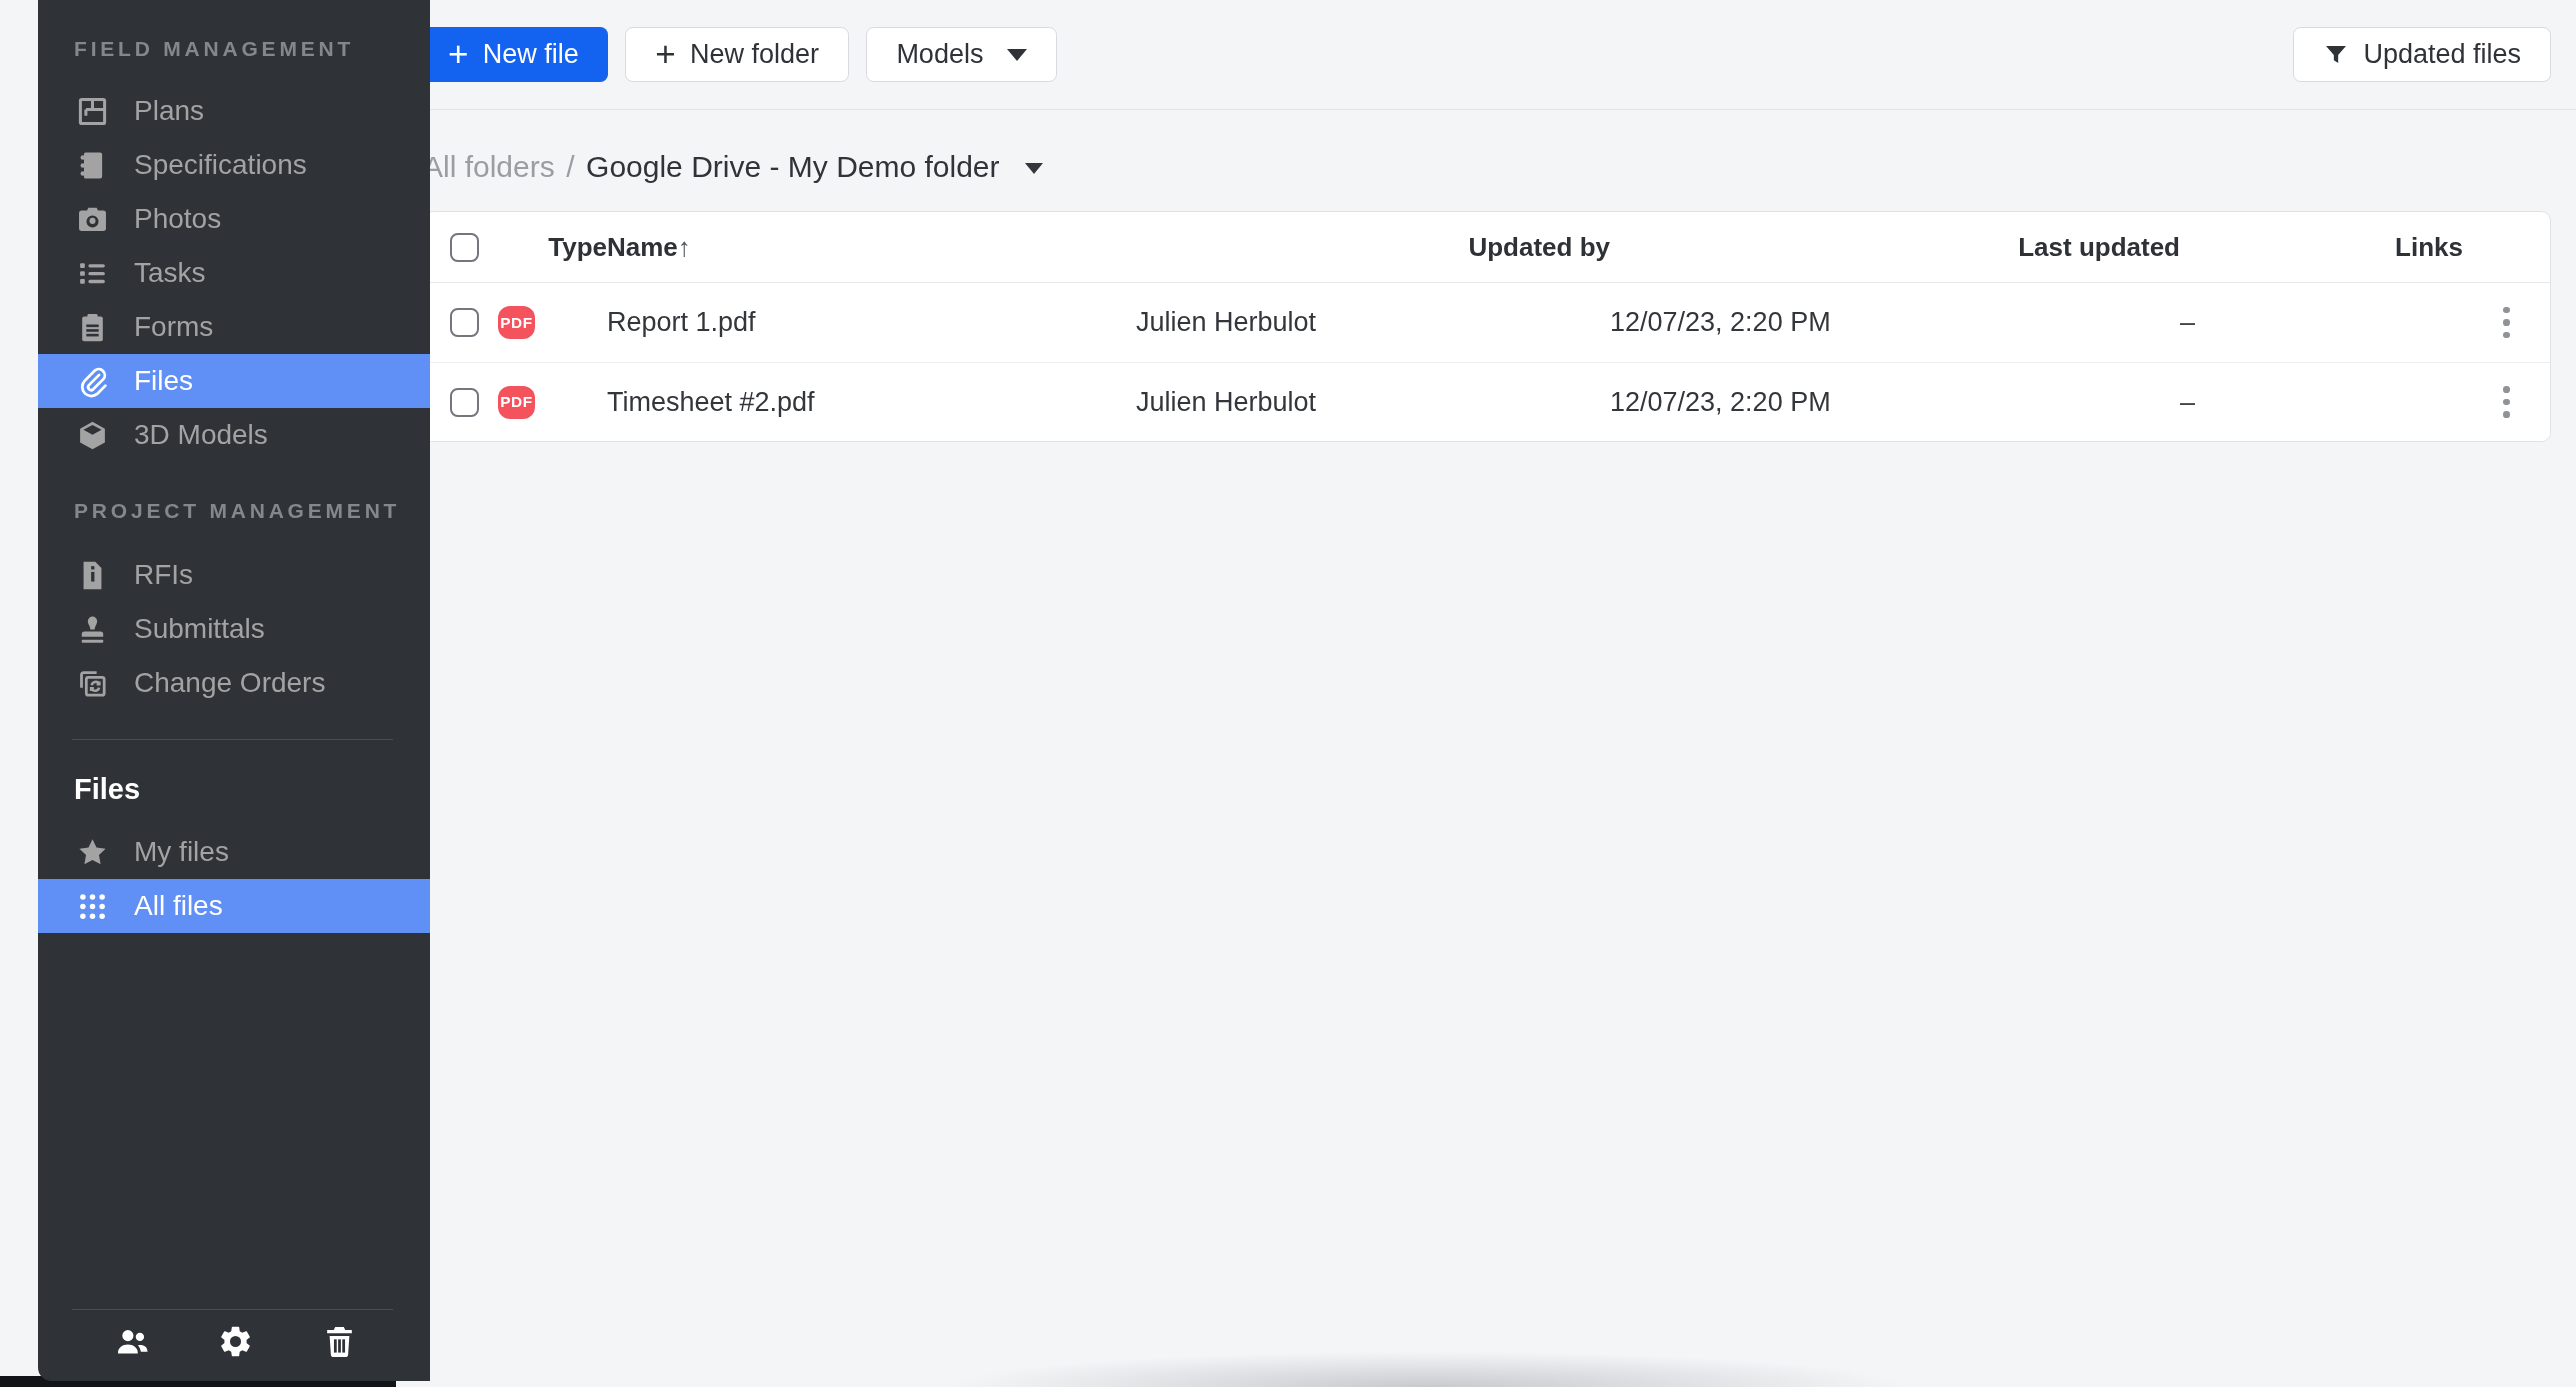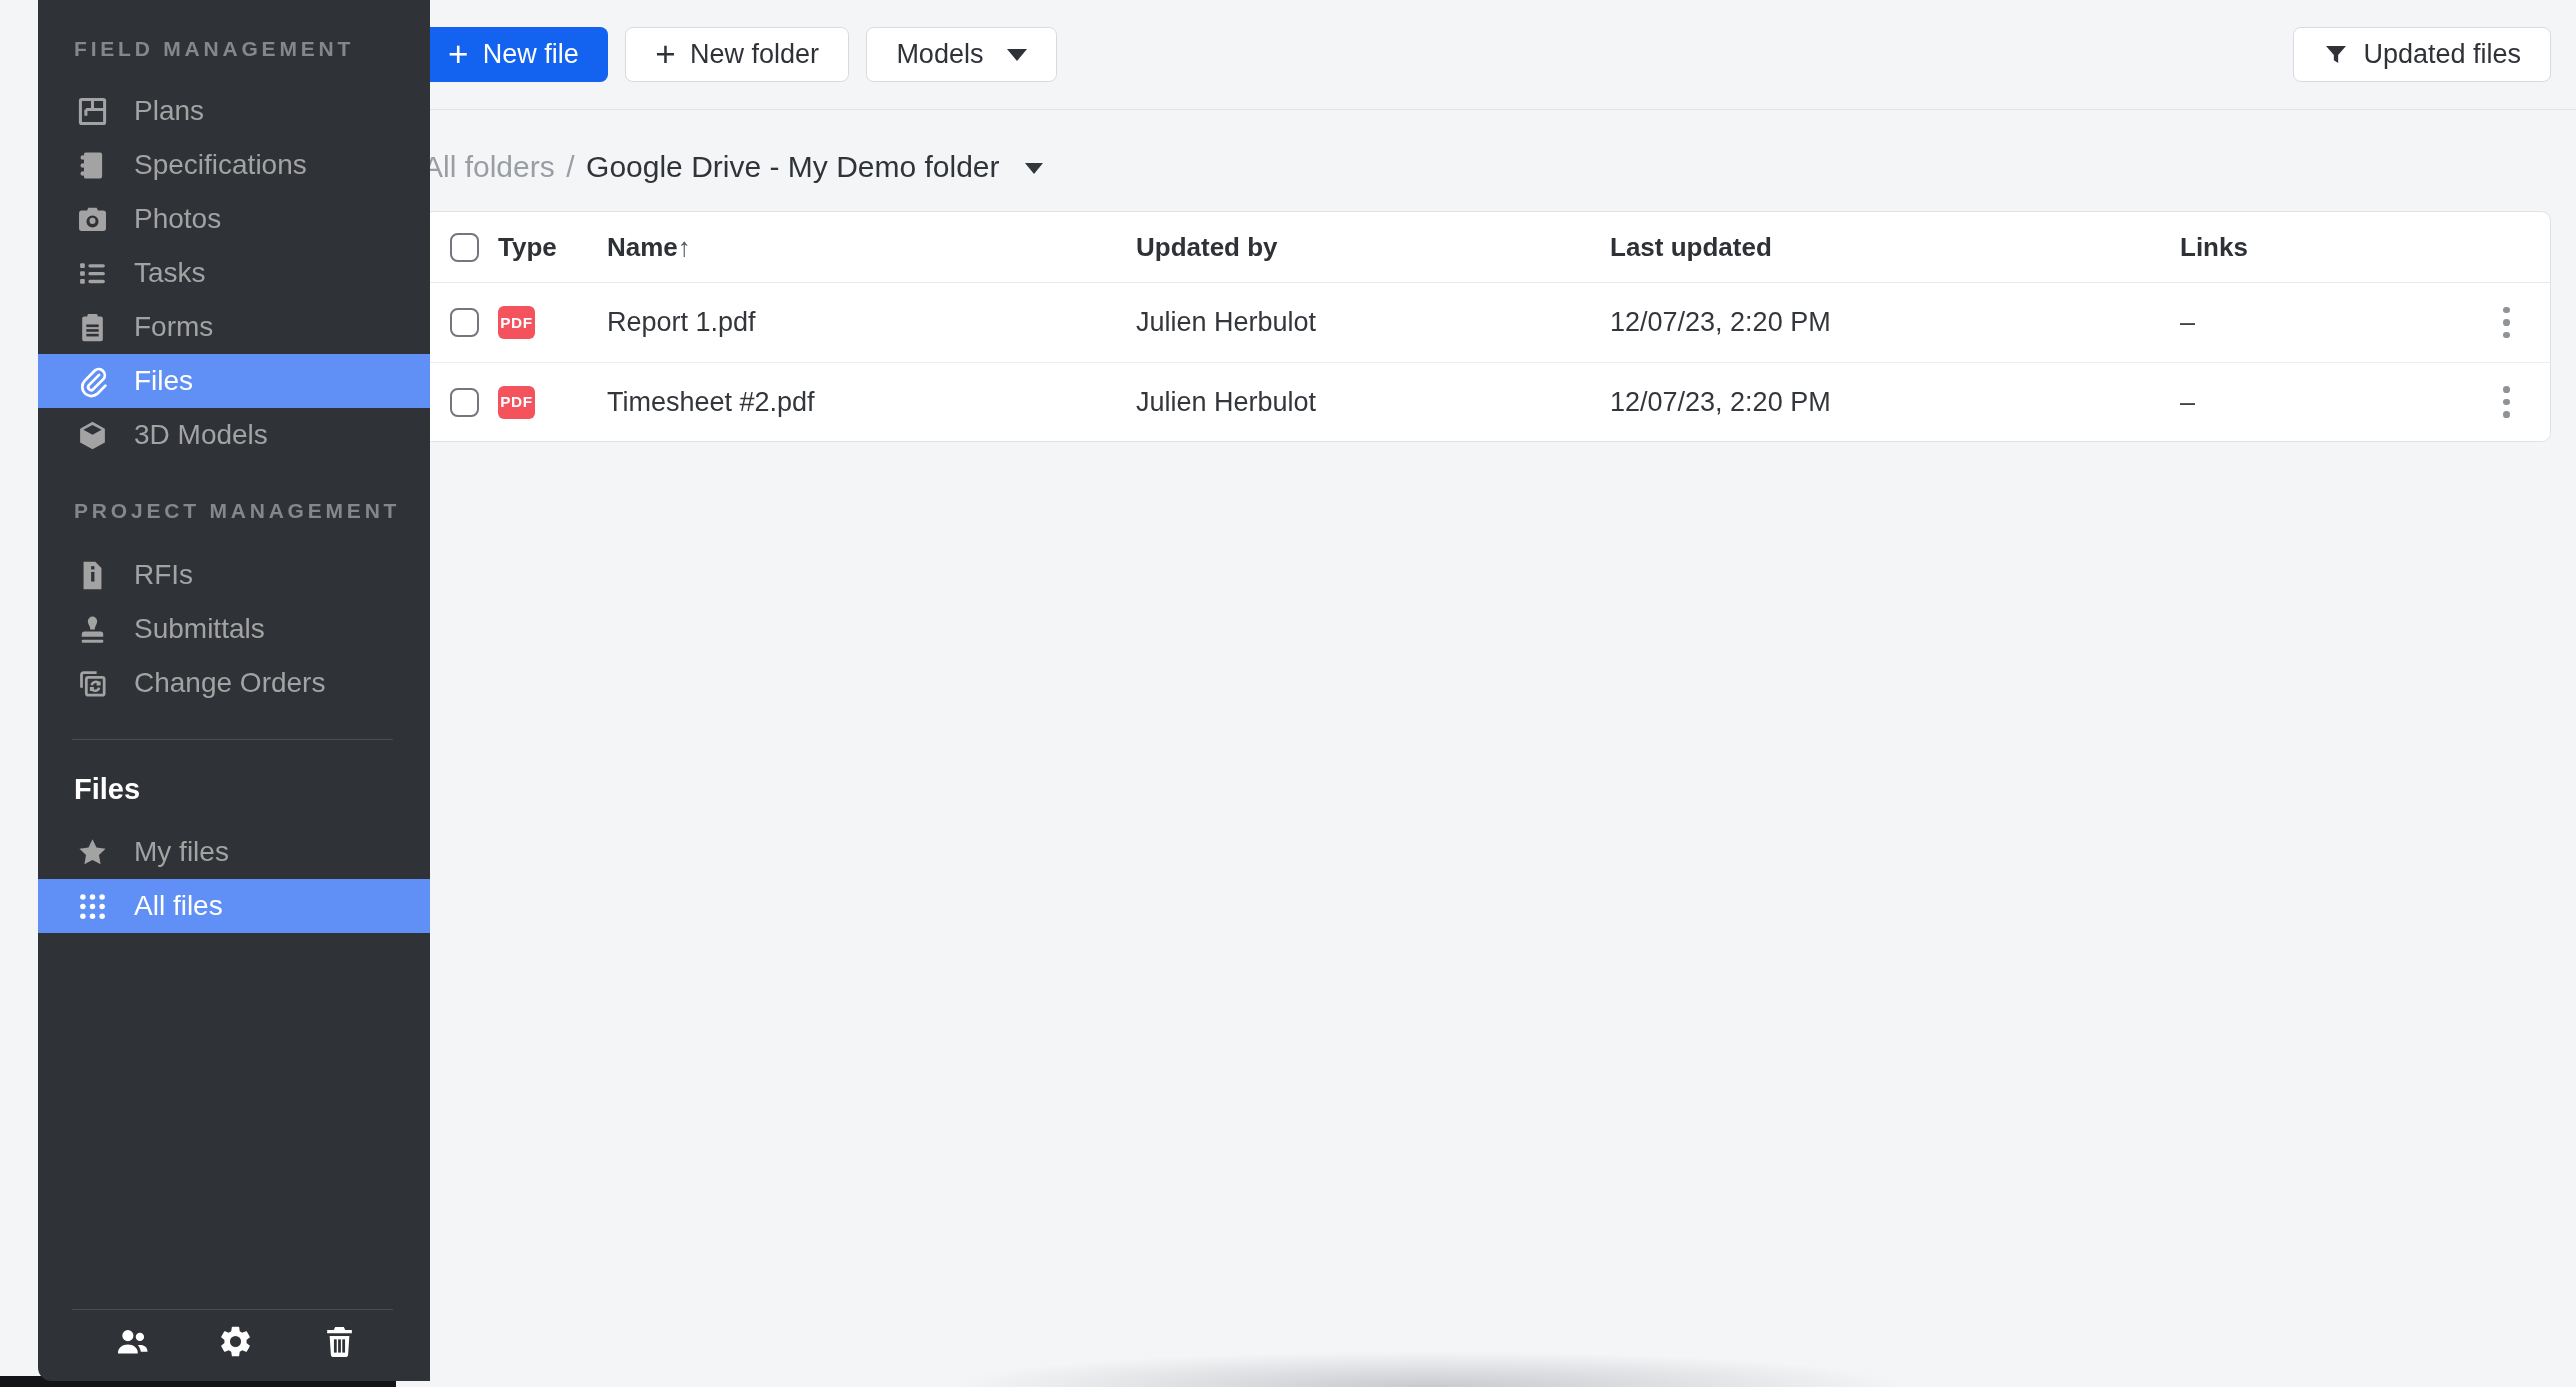--- a/index.html
+++ b/index.html
@@ -82,32 +82,32 @@
   }
   
   .file-table{
     margin:27px 25px 0 31px;width:2128px;background:#ffffff;
     border:1.9px solid #e0e1e5;border-radius:9.6px;overflow:hidden;
   }
   .t-row{
     display:grid;grid-template-columns:74px 109px 529px 474px 570px 283px 1fr;
     align-items:center;
   }
-  .t-head{height:71px;border-bottom:1.9px solid #e7e8eb;font-size:26px;font-weight:700;color:#2e3135;}
+  .t-head{height:71px;border-bottom:1.9px solid #e7e8eb;font-size:26px;font-weight:700;color:#2e3135;text-align:right;}
   .t-body-row{height:79px;font-size:27px;color:#33363b;background:#ffffff;cursor:pointer;}
   .t-body-row + .t-body-row{border-top:1.9px solid #edeef1;}
   .cell-check{padding-left:26px;}
   .checkbox{
     width:29px;height:29px;border:2.9px solid #73767c;border-radius:7.7px;background:#ffffff;cursor:pointer;
   }
   .th-sort{display:flex;align-items:center;gap:0;cursor:pointer;}
   .sort-arrow{font-size:26px;color:#54575c;font-weight:400;}
   .th-click{cursor:pointer;}
   .pdf-badge{
-    width:37px;height:33px;border-radius:6px;background:var(--pdf-badge-bg);
+    width:37px;height:33px;border-radius:12px;background:var(--pdf-badge-bg);
     color:#ffffff;font-size:15.4px;font-weight:700;letter-spacing:0.5px;
     display:flex;align-items:center;justify-content:center;
   }
   .links-dash{color:#3f4247;}
   .kebab{
     width:42px;height:54px;display:flex;flex-direction:column;align-items:center;justify-content:center;
     gap:5.8px;cursor:pointer;margin:0 auto;
   }
   .kebab i{width:6.7px;height:6.7px;border-radius:50%;background:#8f9297;display:block;}
 </style>

